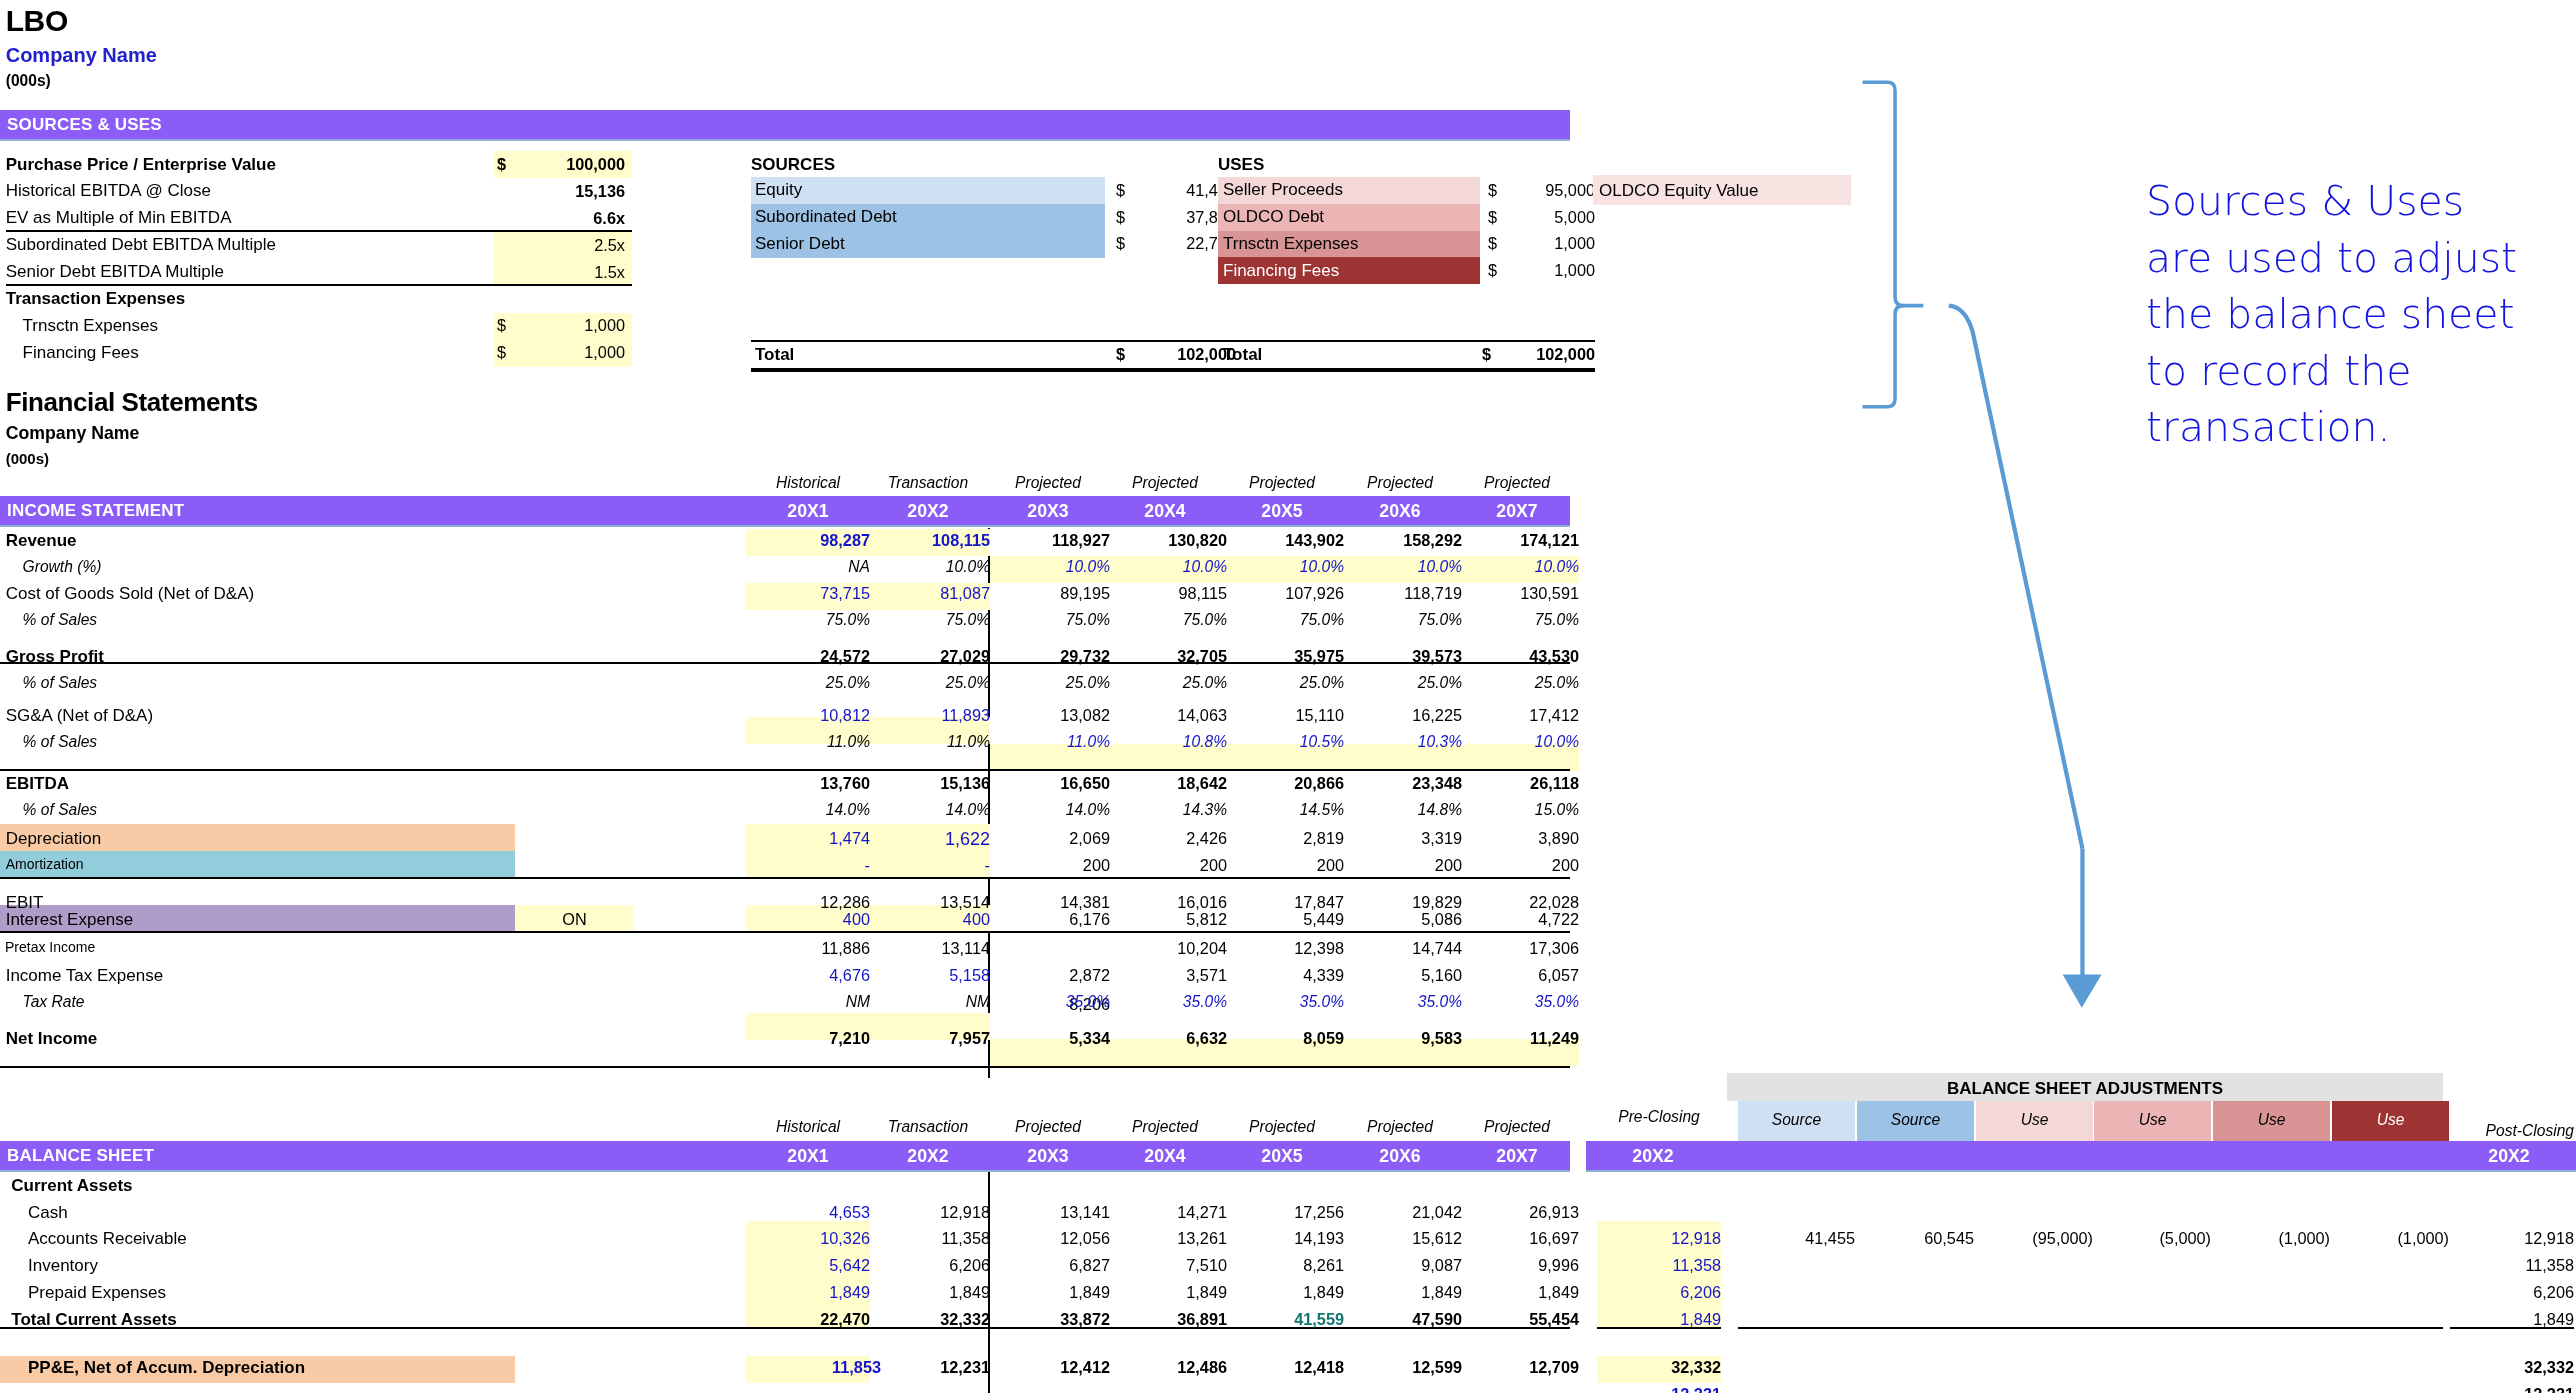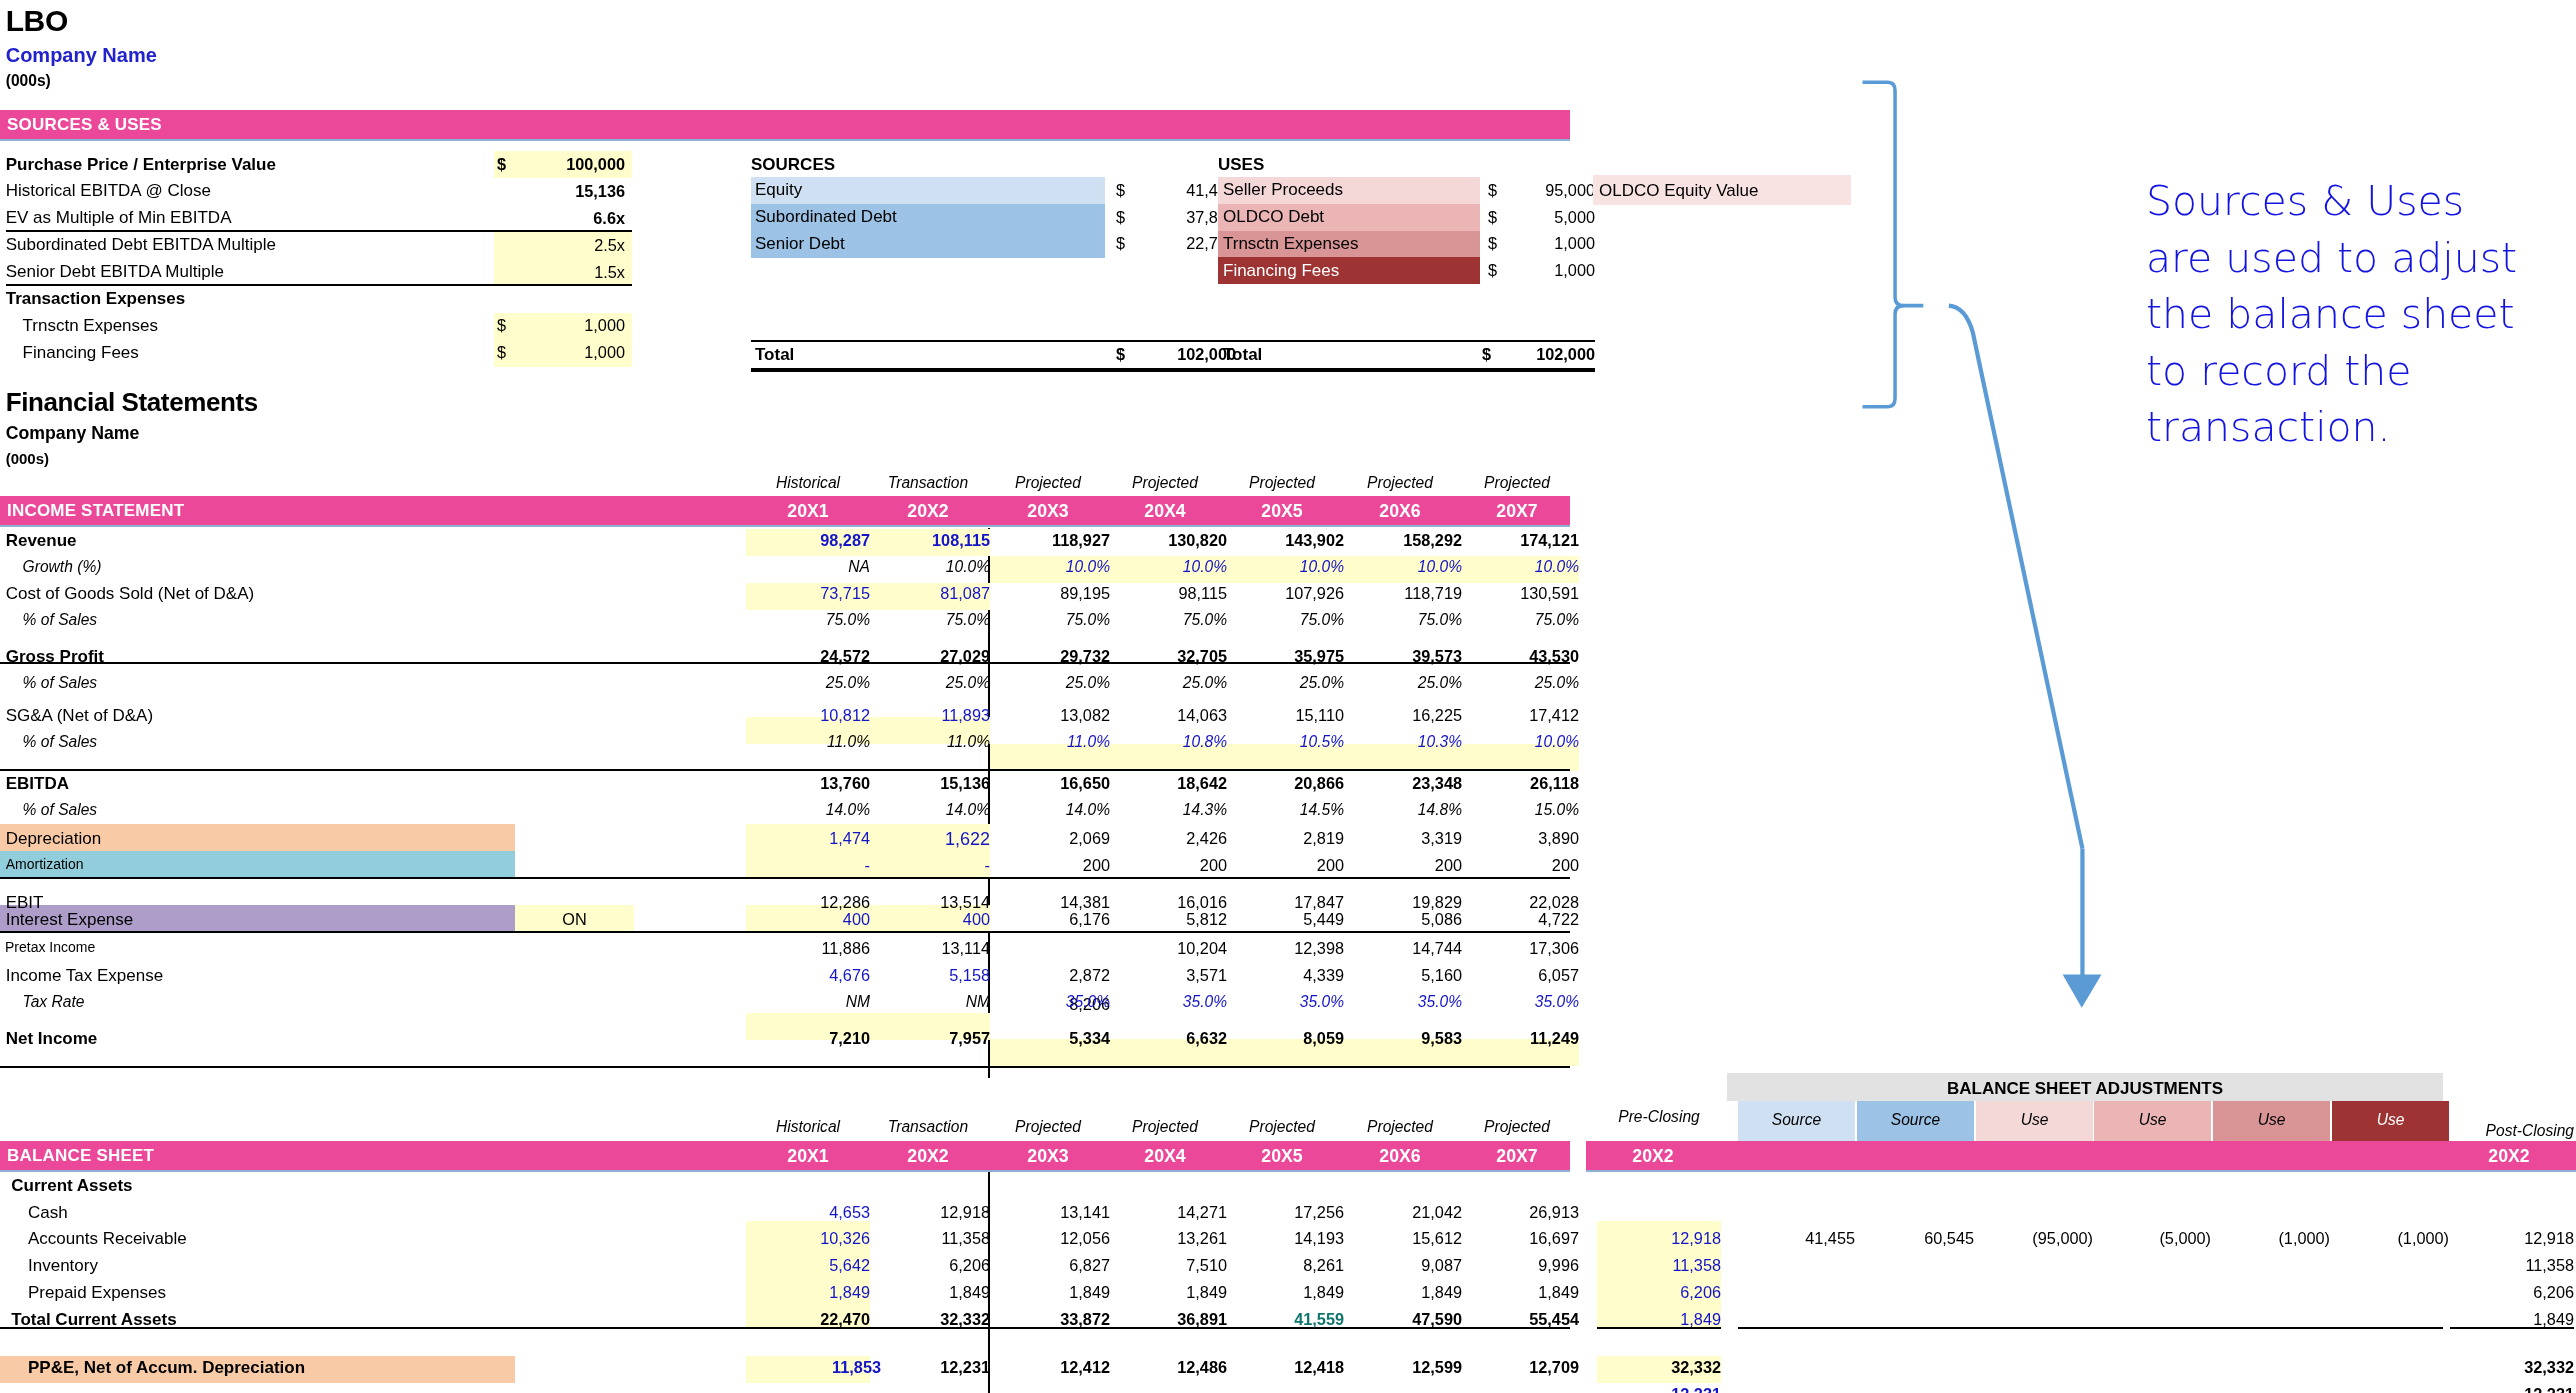--- a/index.html
+++ b/index.html
@@ -45,21 +45,21 @@
     font-size: 17.7px; font-weight: bold; color: #000;
   }
   .title-fs-000 {
     position: absolute; left: 5.7px; top: 450px;
     font-size: 15px; font-weight: bold; color: #000;
   }
 
   
   .bar {
     position: absolute;
-    background: #ec4899;
+    background: #8b5cf6;
     border-bottom: 2.1px solid #8FAFD4;
     color: #ffffff;
     font-weight: bold;
   }
   .bar .bar-label {
     position: absolute; left: 7px; top: 50%;
     transform: translateY(-50%);
     font-size: 17px; letter-spacing: 0.2px;
     white-space: nowrap;
   }

